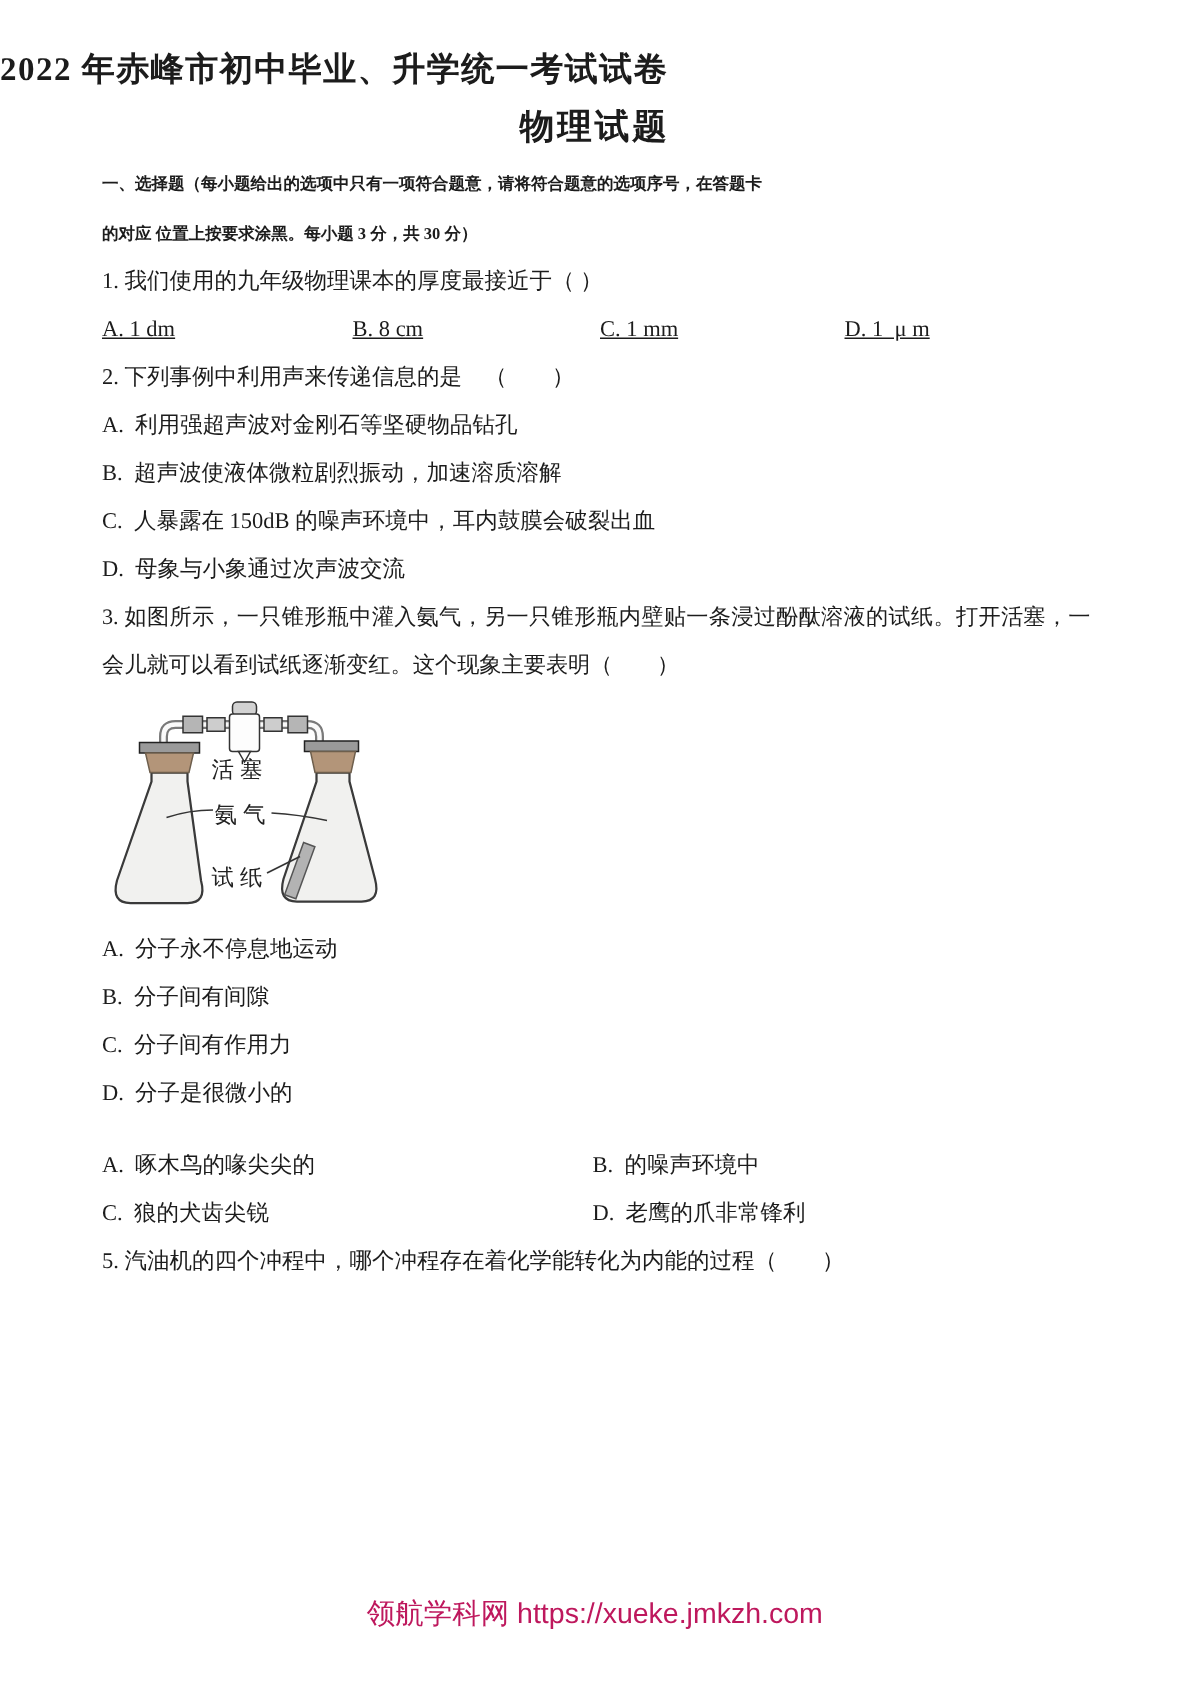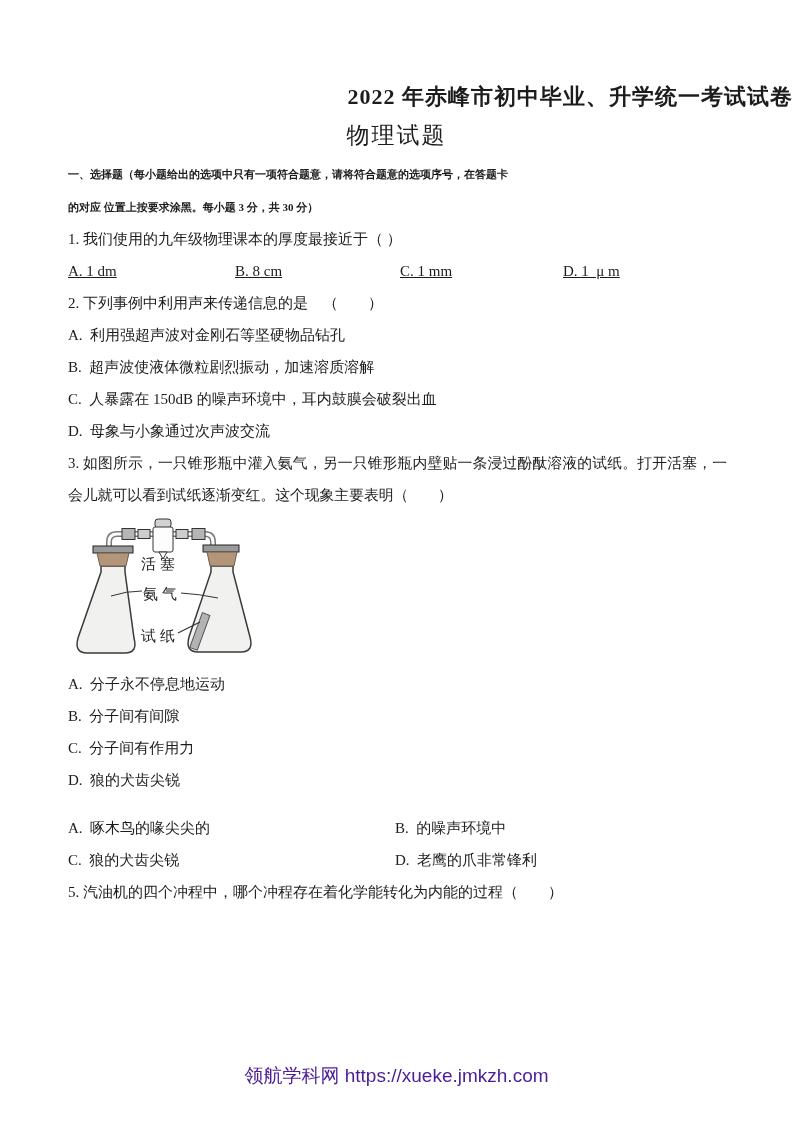--- a/index.html
+++ b/index.html
@@ -5,31 +5,31 @@
   html,body { margin:0; padding:0; background:#ffffff; }
   .page {
     position:relative;
     width:793px; height:1122px;
     background:#ffffff;
     color:#1c1c1c;
     font-family:"Liberation Serif","DejaVu Serif",serif;
     overflow:hidden;
   }
   .title {
-    padding-top:80px;
-    text-align:right;
+    padding-top:29px;
+    text-align:left;
     font-size:22px;
     font-weight:700;
     line-height:34px;
     letter-spacing:1px;
   }
   .subtitle {
     text-align:center;
     font-size:23px;
-    font-weight:400;
+    font-weight:700;
     line-height:44px;
     letter-spacing:2px;
   }
   .content { padding:0 66px 0 68px; }
   .sec-head div {
     font-size:11px;
     font-weight:700;
     line-height:32.5px;
     white-space:pre;
   }
@@ -45,21 +45,21 @@
   }
   .opt-row4 { display:grid; grid-template-columns:167px 165px 163px 1fr;text-decoration:underline; }
   .opt-row2 { display:grid; grid-template-columns:327px 1fr; }
   .figure { margin:0; height:154px; padding-top:3px; padding-left:3px; }
   .spacer { height:16px; }
   .footer {
     position:absolute;
     left:0; right:0; top:1063px;
     text-align:center;
     font-size:19px;
-    color:#4c1d95;
+    color:#be185d;
     font-family:"Liberation Sans","DejaVu Sans",sans-serif;
   }
   svg text { font-family:"Liberation Serif","DejaVu Serif",serif; }
 </style>
 </head>
 <body>
 
 <div class="page">
 
   <div class="title">2022 年赤峰市初中毕业、升学统一考试试卷</div>
@@ -119,21 +119,21 @@
 
         <text x="70" y="55" font-size="15" letter-spacing="4" fill="#222">活塞</text>
         <text x="72" y="85" font-size="15" letter-spacing="4" fill="#222">氨气</text>
         <text x="70" y="127" font-size="15" letter-spacing="4" fill="#222">试纸</text>
       </svg>
     </figure>
 
     <div class="ln">A.  分子永不停息地运动</div>
     <div class="ln">B.  分子间有间隙</div>
     <div class="ln">C.  分子间有作用力</div>
-    <div class="ln">D.  狼的犬齿尖锐</div>
+    <div class="ln">D.  分子是很微小的</div>
 
     <div class="spacer"></div>
 
     <div class="ln opt-row2">
       <span>A.  啄木鸟的喙尖尖的</span>
       <span>B.  的噪声环境中</span>
     </div>
     <div class="ln opt-row2">
       <span>C.  狼的犬齿尖锐</span>
       <span>D.  老鹰的爪非常锋利</span>

